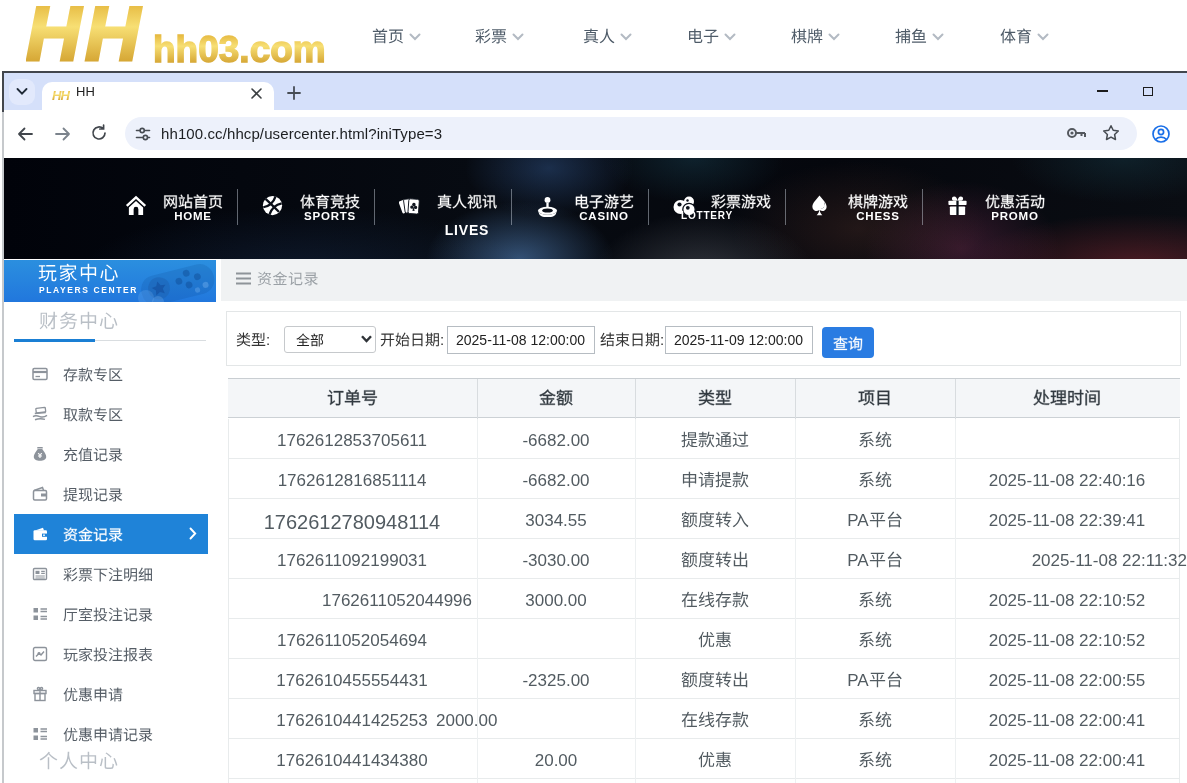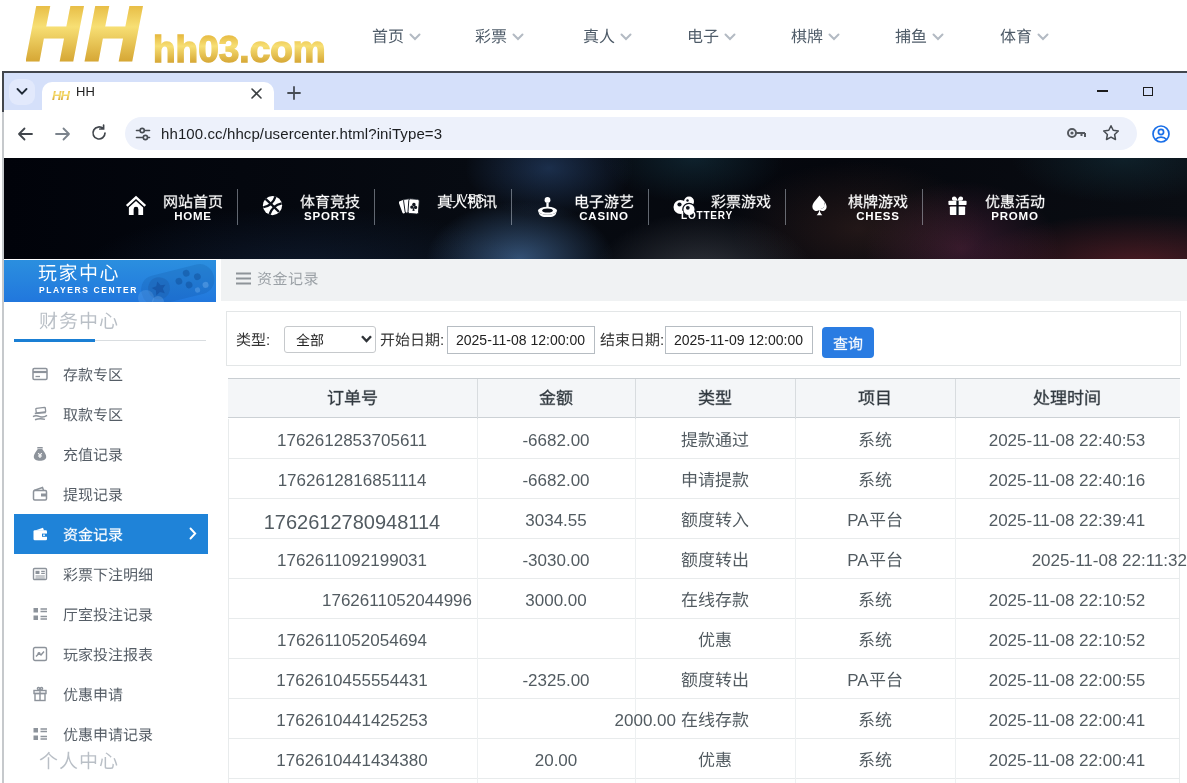--- a/index.html
+++ b/index.html
@@ -454,21 +454,21 @@
           <circle cx="17.3" cy="12.8" r="1.8"></circle>
           <path d="M15.4 12.4 l-1.2 4.2 h2.4 Z"></path>
         </g>
       </svg></div>
     <div class="a" style="left:433px;top:120px;color:#fff"><svg class="cn cnb" style="width:60.0px;height:15px;" viewBox="0 -880 4000 1000">
         <use href="#c771F" x="0"></use>
         <use href="#c4EBA" x="1000"></use>
         <use href="#c89C6" x="2000"></use>
         <use href="#c8BAF" x="3000"></use>
       </svg></div>
-    <div class="a" style="left:403px;top:119px;width:120px;text-align:center;color:#fff;font-size:11px;font-weight:normal;letter-spacing:0.8px">LIVES</div>
+    <div class="a" style="left:403px;top:149px;width:120px;text-align:center;color:#fff;font-size:14px;font-weight:bold;letter-spacing:0.8px">LIVES</div>
     <div class="a" style="left:370px;top:116px;width:1px;height:36px;background:rgba(210,220,230,.45)"></div>
     <div class="a" style="left:532px;top:122px"><svg width="23" height="22" viewBox="0 0 24 23">
         <g fill="#fff">
           <ellipse cx="12" cy="16.5" rx="10" ry="4.2"></ellipse>
           <path d="M2 16.5 a10 4.2 0 0 0 20 0 l-1.2 3.2 a8.8 3.6 0 0 1 -17.6 0 Z"></path>
           <rect x="10.8" y="8" width="2.4" height="6"></rect>
           <circle cx="12" cy="5.2" r="3"></circle>
           <path d="M9.2 5.2 h5.6 v1.4 h-5.6 Z"></path>
         </g>
         <ellipse cx="12" cy="16.2" rx="5.5" ry="2.2" fill="#0a0f18"></ellipse>
@@ -811,21 +811,20 @@
       </svg><svg class="cn" style="width:17.0px;height:17px;" viewBox="0 -880 1000 1000">
         <use href="#c901A" x="0"></use>
       </svg><svg class="cn" style="width:17.0px;height:17px;" viewBox="0 -880 1000 1000">
         <use href="#c8FC7" x="0"></use>
       </svg></div>
     <div class="a" style="left:871px;top:358px;width:240px;margin-left:-120px;text-align:center;color:#525b61;font-size:17px"><svg class="cn" style="width:17.0px;height:17px;" viewBox="0 -880 1000 1000">
         <use href="#c7CFB" x="0"></use>
       </svg><svg class="cn" style="width:17.0px;height:17px;" viewBox="0 -880 1000 1000">
         <use href="#c7EDF" x="0"></use>
       </svg></div>
-    <div class="a" style="left:1063px;top:358px;width:240px;margin-left:-120px;text-align:center;color:#525b61;font-size:17px"><span style="font-size:17px">2025-11-08 22:40:53</span></div>
     <div class="a" style="left:348px;top:398px;width:240px;margin-left:-120px;text-align:center;color:#525b61;font-size:17px"><span style="font-size:17px">1762612816851114</span></div>
     <div class="a" style="left:552px;top:398px;width:240px;margin-left:-120px;text-align:center;color:#525b61;font-size:17px"><span style="font-size:17px">-6682.00</span></div>
     <div class="a" style="left:711px;top:398px;width:240px;margin-left:-120px;text-align:center;color:#525b61;font-size:17px"><svg class="cn" style="width:17.0px;height:17px;" viewBox="0 -880 1000 1000">
         <use href="#c7533" x="0"></use>
       </svg><svg class="cn" style="width:17.0px;height:17px;" viewBox="0 -880 1000 1000">
         <use href="#c8BF7" x="0"></use>
       </svg><svg class="cn" style="width:17.0px;height:17px;" viewBox="0 -880 1000 1000">
         <use href="#c63D0" x="0"></use>
       </svg><svg class="cn" style="width:17.0px;height:17px;" viewBox="0 -880 1000 1000">
         <use href="#c6B3E" x="0"></use>
@@ -910,21 +909,21 @@
       </svg><svg class="cn" style="width:17.0px;height:17px;" viewBox="0 -880 1000 1000">
         <use href="#c51FA" x="0"></use>
       </svg></div>
     <div class="a" style="left:871px;top:598px;width:240px;margin-left:-120px;text-align:center;color:#525b61;font-size:17px"><span style="font-size:17px">PA</span><svg class="cn" style="width:17.0px;height:17px;" viewBox="0 -880 1000 1000">
         <use href="#c5E73" x="0"></use>
       </svg><svg class="cn" style="width:17.0px;height:17px;" viewBox="0 -880 1000 1000">
         <use href="#c53F0" x="0"></use>
       </svg></div>
     <div class="a" style="left:1063px;top:598px;width:240px;margin-left:-120px;text-align:center;color:#525b61;font-size:17px"><span style="font-size:17px">2025-11-08 22:00:55</span></div>
     <div class="a" style="left:348px;top:638px;width:240px;margin-left:-120px;text-align:center;color:#525b61;font-size:17px"><span style="font-size:17px">1762610441425253</span></div>
-    <div class="a" style="left:552px;top:638px;width:240px;margin-left:-120px;text-align:right;color:#525b61;font-size:17px"><span style="font-size:17px">2000.00</span></div>
+    <div class="a" style="left:552px;top:638px;width:240px;margin-left:-120px;text-align:left;color:#525b61;font-size:17px"><span style="font-size:17px">2000.00</span></div>
     <div class="a" style="left:711px;top:638px;width:240px;margin-left:-120px;text-align:center;color:#525b61;font-size:17px"><svg class="cn" style="width:17.0px;height:17px;" viewBox="0 -880 1000 1000">
         <use href="#c5728" x="0"></use>
       </svg><svg class="cn" style="width:17.0px;height:17px;" viewBox="0 -880 1000 1000">
         <use href="#c7EBF" x="0"></use>
       </svg><svg class="cn" style="width:17.0px;height:17px;" viewBox="0 -880 1000 1000">
         <use href="#c5B58" x="0"></use>
       </svg><svg class="cn" style="width:17.0px;height:17px;" viewBox="0 -880 1000 1000">
         <use href="#c6B3E" x="0"></use>
       </svg></div>
     <div class="a" style="left:871px;top:638px;width:240px;margin-left:-120px;text-align:center;color:#525b61;font-size:17px"><svg class="cn" style="width:17.0px;height:17px;" viewBox="0 -880 1000 1000">

